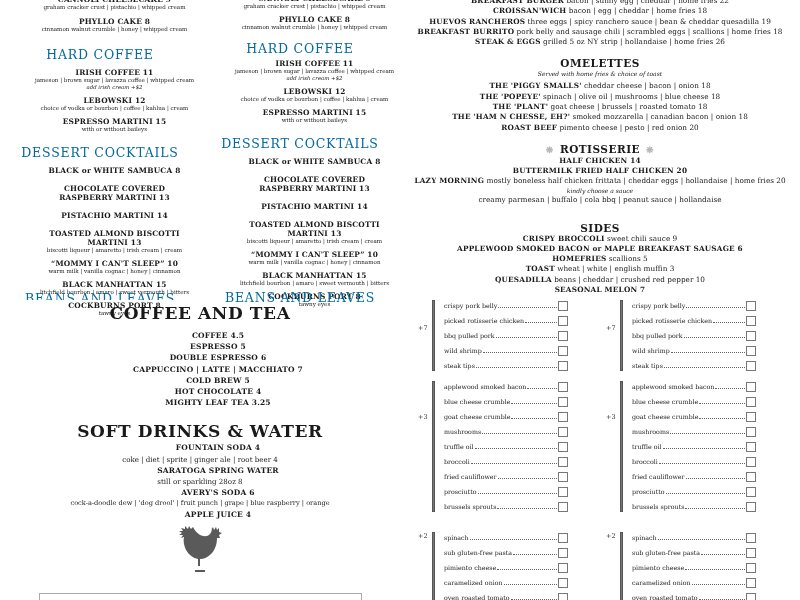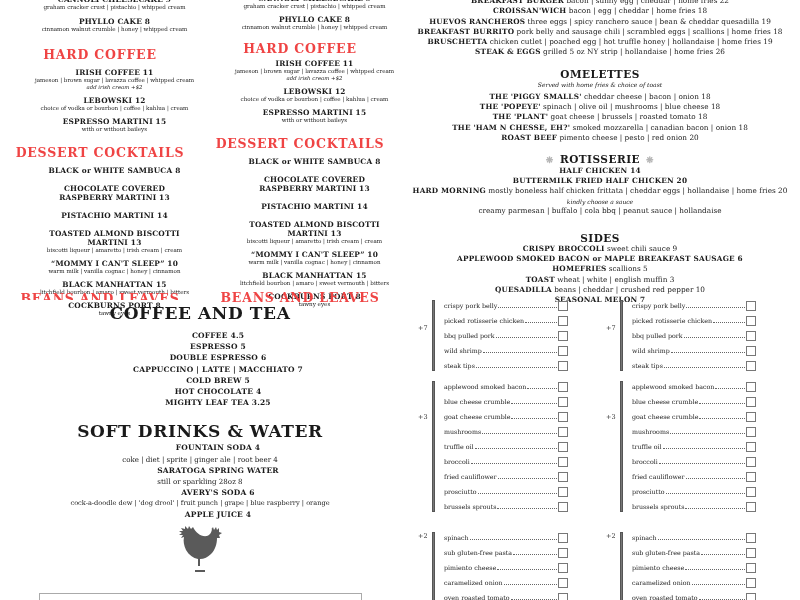--- a/index.html
+++ b/index.html
@@ -5,21 +5,21 @@
   * { box-sizing: border-box; margin: 0; padding: 0; }
   html, body { width: 800px; height: 600px; overflow: hidden; background: #ffffff; }
   body { position: relative; font-family: "DejaVu Serif", "Liberation Serif", serif; color: #1a1a1a; }
 
   .panel { position: absolute; text-align: center; }
   .dessert-col { width: 200px; top: 0; }
   .dessert-col .item-name { font-size: 7.4px; font-weight: bold; letter-spacing: 0.2px; line-height: 9px; }
   .dessert-col .item-desc { font-size: 5.6px; line-height: 7px; }
   .dessert-col .item-note { font-size: 5.4px; font-style: italic; line-height: 7px; }
   .dessert-col .item { margin-bottom: 5px; margin-left: 29px; }
-  .blue-head { color: #ef4444; font-size: 12.5px; font-weight: bold; letter-spacing: 0.8px; margin: 10px 0 6px; }
+  .blue-head { color: #0369a1; font-size: 12.5px; font-weight: normal; letter-spacing: 0.8px; margin: 10px 0 6px; }
 
   .col1 { left: 0; }
   .col2 { left: 200px; }
 
   
   .food { left: 400px; width: 400px; top: -4px; }
   .food .line { font-size: 7.3px; line-height: 10.3px; }
   .food .line b { font-weight: bold; letter-spacing: 0.2px; }
   .food .sect { font-size: 10.5px; font-weight: bold; letter-spacing: 0.5px; margin-top: 8px; line-height: 12px; }
   .food .script { font-size: 6px; font-style: italic; line-height: 9px; margin-bottom: 3px; }
@@ -158,37 +158,36 @@
   <div style="position:absolute; top:290px; left:0; right:0; height:12px; overflow:hidden;">
     <div class="blue-head" style="margin:0; line-height:16px;">BEANS AND LEAVES</div>
   </div>
 </div>
 
 <div class="panel food">
   <div class="line"><b>BREAKFAST BURGER</b><span> bacon | sunny egg | cheddar | home fries 22</span></div>
   <div class="line"><b>CROISSAN'WICH</b><span> bacon | egg | cheddar | home fries 18</span></div>
   <div class="line"><b>HUEVOS RANCHEROS</b><span> three eggs | spicy ranchero sauce | bean &amp; cheddar quesadilla 19</span></div>
   <div class="line"><b>BREAKFAST BURRITO</b><span> pork belly and sausage chili | scrambled eggs | scallions | home fries 18</span></div>
-  <div class="line"><b>BRUSCHETTA</b><span> chicken cutlet | poached egg | hot truffle honey | hollandaise | home fries 19</span></div>
   <div class="line"><b>STEAK &amp; EGGS</b><span> grilled 5 oz NY strip | hollandaise | home fries 26</span></div>
 
   <div class="sect" style="margin-top:10px">OMELETTES</div>
   <div class="script">Served with home fries &amp; choice of toast</div>
   <div class="line"><b>THE 'PIGGY SMALLS'</b><span> cheddar cheese | bacon | onion 18</span></div>
   <div class="line"><b>THE 'POPEYE'</b><span> spinach | olive oil | mushrooms | blue cheese 18</span></div>
   <div class="line"><b>THE 'PLANT'</b><span> goat cheese | brussels | roasted tomato 18</span></div>
   <div class="line"><b>THE 'HAM N CHESSE, EH?'</b><span> smoked mozzarella | canadian bacon | onion 18</span></div>
   <div class="line"><b>ROAST BEEF</b><span> pimento cheese | pesto | red onion 20</span></div>
 
   <div class="sect" style="margin-top:10px">
     <span class="sprig">❋</span><span>ROTISSERIE</span><span class="sprig">❋</span>
   </div>
   <div class="caps">HALF CHICKEN 14</div>
   <div class="caps">BUTTERMILK FRIED HALF CHICKEN 20</div>
-  <div class="line"><b>HARD MORNING</b><span> mostly boneless half chicken frittata | cheddar eggs | hollandaise | home fries 20</span></div>
+  <div class="line"><b>LAZY MORNING</b><span> mostly boneless half chicken frittata | cheddar eggs | hollandaise | home fries 20</span></div>
   <div class="script" style="margin:0">kindly choose a sauce</div>
   <div class="line">creamy parmesan | buffalo | cola bbq | peanut sauce | hollandaise</div>
 
   <div class="sect" style="margin-top:16px">SIDES</div>
   <div class="line"><b>CRISPY BROCCOLI</b><span> sweet chili sauce 9</span></div>
   <div class="line"><b>APPLEWOOD SMOKED BACON or MAPLE BREAKFAST SAUSAGE 6</b><span></span></div>
   <div class="line"><b>HOMEFRIES</b><span> scallions 5</span></div>
   <div class="line"><b>TOAST</b><span> wheat | white | english muffin 3</span></div>
   <div class="line"><b>QUESADILLA</b><span> beans | cheddar | crushed red pepper 10</span></div>
   <div class="line"><b>SEASONAL MELON 7</b><span></span></div>

